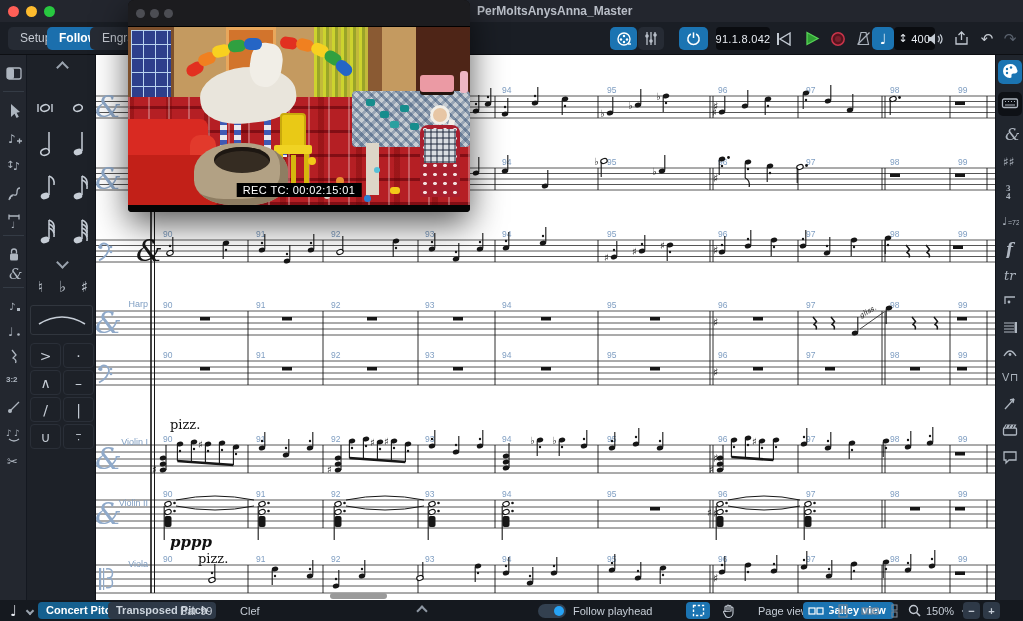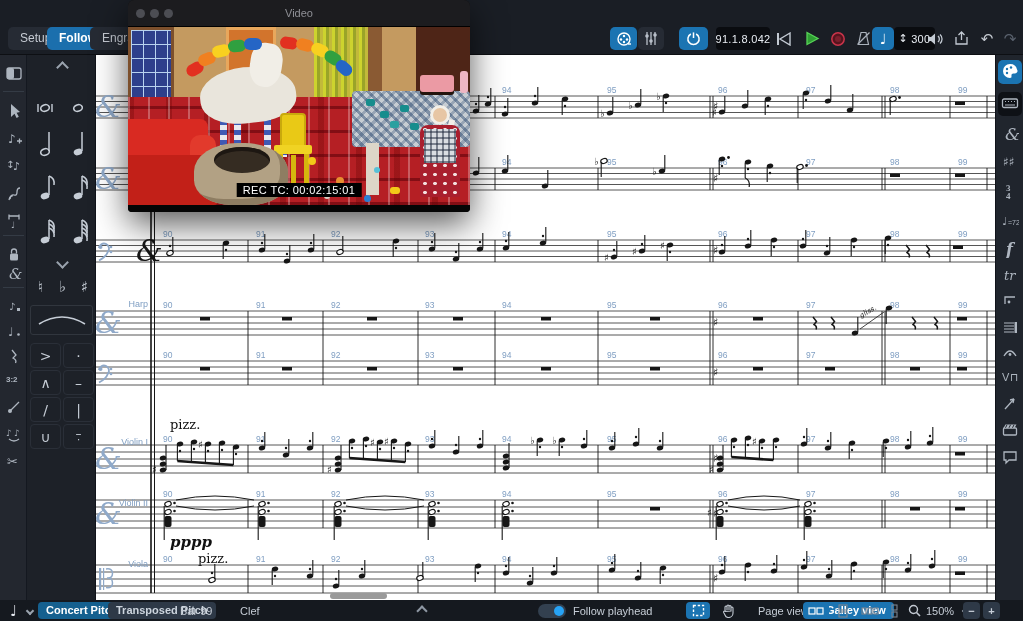--- a/index.html
+++ b/index.html
@@ -101,20 +101,26 @@
   .toy{width:8px;height:8px;border-radius:50%;}
   .m-plain{font-family:"DejaVu Serif",serif;font-size:13px;fill:#101010;}
   .m-dyn{font-family:"DejaVu Serif",serif;font-size:15px;font-weight:bold;font-style:italic;fill:#101010;}
   .m-gliss{font-family:"DejaVu Serif",serif;font-size:7px;font-style:italic;fill:#101010;}
 </style>
 </head>
 <body>
 
 <div class="app">
 
+  <div class="titlebar">
+    <div class="tl r"></div>
+    <div class="tl y"></div>
+    <div class="tl g"></div>
+    <div class="win-title">PerMoltsAnysAnna_Master</div>
+  </div>
 
   <div class="tabbar">
     <div class="tab" style="left:8px">Setup</div>
     <div class="tab active" style="left:47px">Follow</div>
     <div class="tab" style="left:90px">Engrave</div>
 
     <div class="tbtn blue" style="left:610px;width:27px">
       <svg width="16" height="16" viewBox="0 0 16 16">
         <circle cx="8" cy="8" r="6" fill="none" stroke="#fff" stroke-width="1.4"></circle>
         <circle cx="8" cy="5" r="1.2" fill="#fff"></circle>
@@ -160,21 +166,21 @@
       <svg width="15" height="15" viewBox="0 0 15 15">
         <path d="M5,1.5 h5 l2.5,12 h-10 Z" fill="none" stroke="#aab2bc" stroke-width="1.2"></path>
         <path d="M1.5,13.5 L13.5,1.5" stroke="#aab2bc" stroke-width="1.2"></path>
         </svg>
     </div>
     <div class="tbtn blue" style="left:872px;width:22px">
       <span style="font-family:'DejaVu Sans',sans-serif;font-size:14px;color:#fff">♩</span>
     </div>
     <div class="tdisp" style="left:894px;width:41px">
       <span style="font-family:'DejaVu Sans',sans-serif;font-size:11px;margin-right:3px">↕</span>
-      <span>300</span>
+      <span>400</span>
     </div>
     <div class="ticon" style="left:924px;width:22px">
       <svg width="17" height="14" viewBox="0 0 17 14">
         <path d="M1,5 h3 l4,-3.5 v11 L4,9 H1 Z" fill="#c3cad3"></path>
         <path d="M11,4 a4,4 0 0 1 0,6 M13,2.5 a6,6 0 0 1 0,9" fill="none" stroke="#c3cad3" stroke-width="1.3"></path>
         </svg>
     </div>
     <div class="ticon" style="left:951px;width:20px">
       <svg width="15" height="15" viewBox="0 0 15 15">
         <path d="M2,6 v7 h11 v-7" fill="none" stroke="#c3cad3" stroke-width="1.3"></path>
@@ -1240,21 +1246,20 @@
     <div class="sb" style="left:983px;pointer-events:auto">
       <span class="sbtn" style="background:#2e3947;width:17px;font-weight:bold">+</span>
     </div>
   </div>
 
   <div class="video-win">
     <div class="v-title">
       <div class="vdot" style="left:8px"></div>
       <div class="vdot" style="left:22px"></div>
       <div class="vdot" style="left:36px"></div>
-      <div class="t">Video</div>
     </div>
     <div class="v-scene">
       <div class="sc wall"></div>
       <div class="sc wallwin"></div>
       <div class="sc walldoor"></div>
       <div class="sc wallstraw"></div>
       <div class="sc wallpost"></div>
       <div class="sc walldark"></div>
       <div class="sc floor"></div>
       <div class="sc table"></div>

